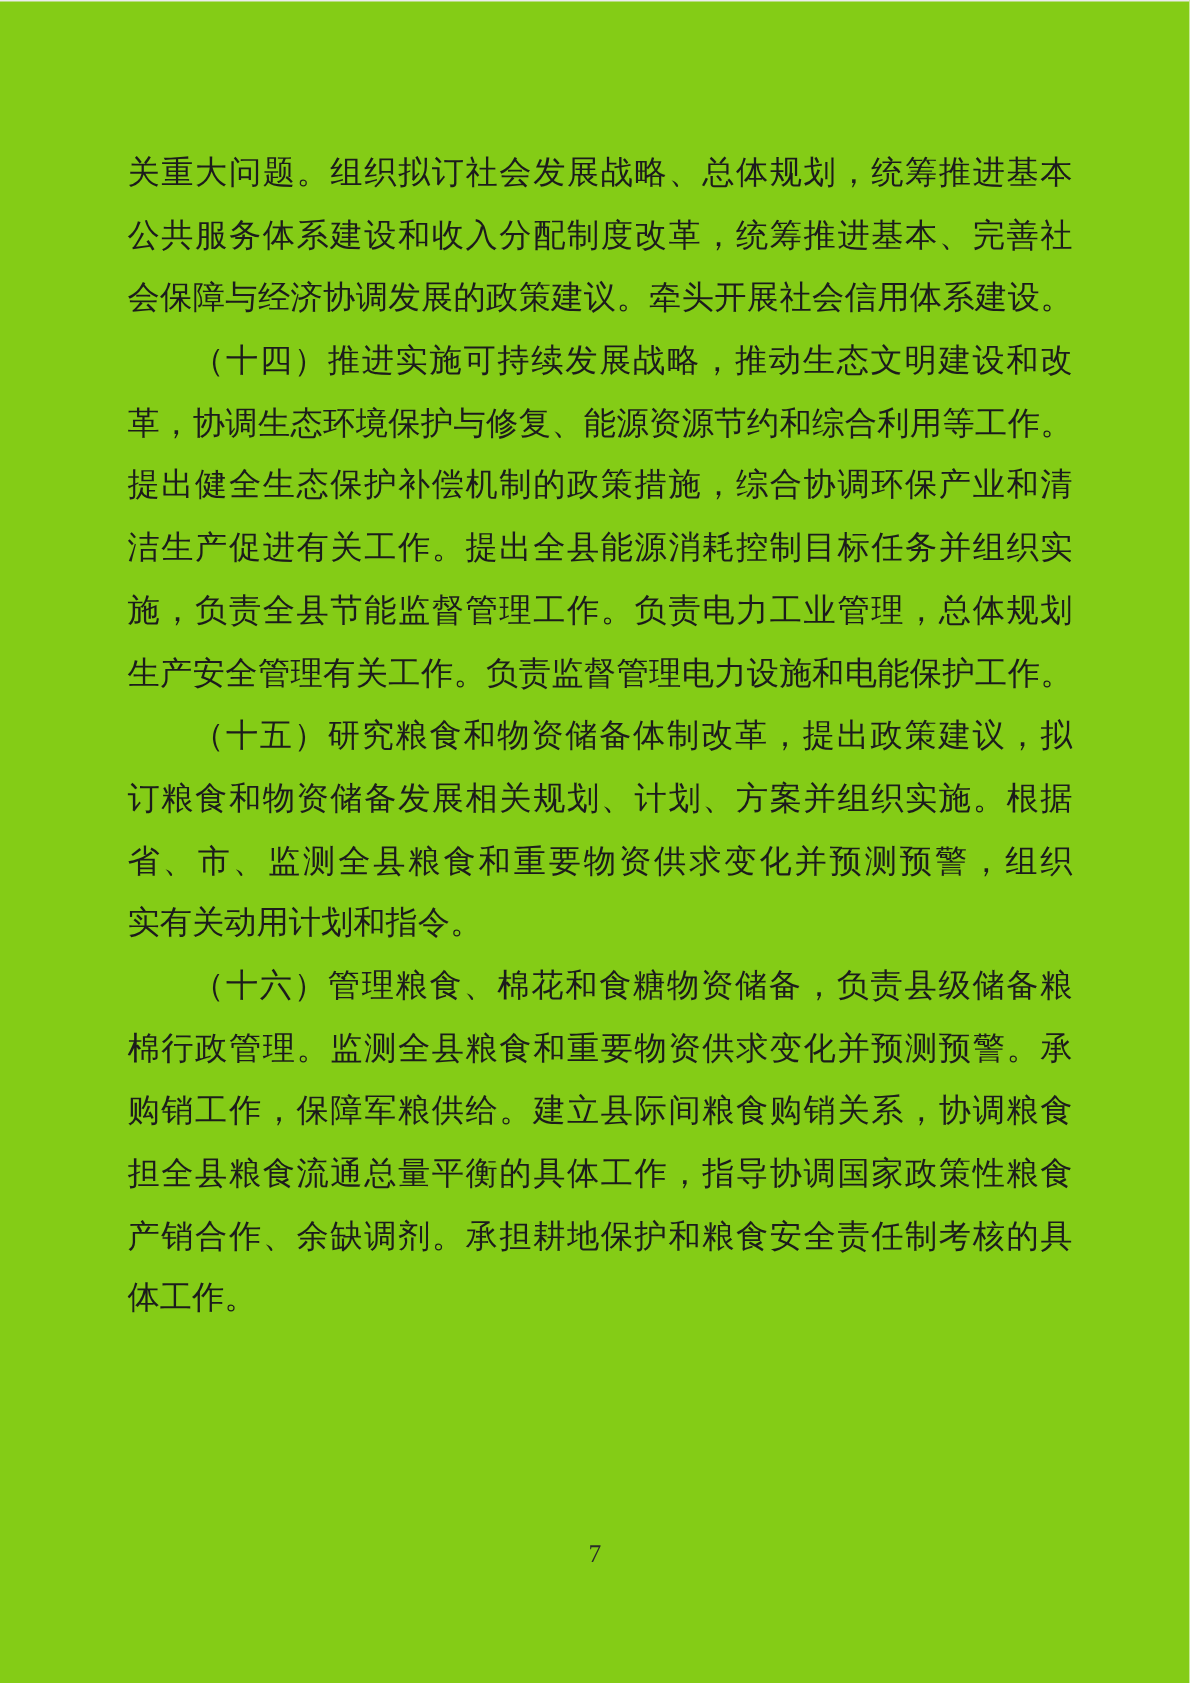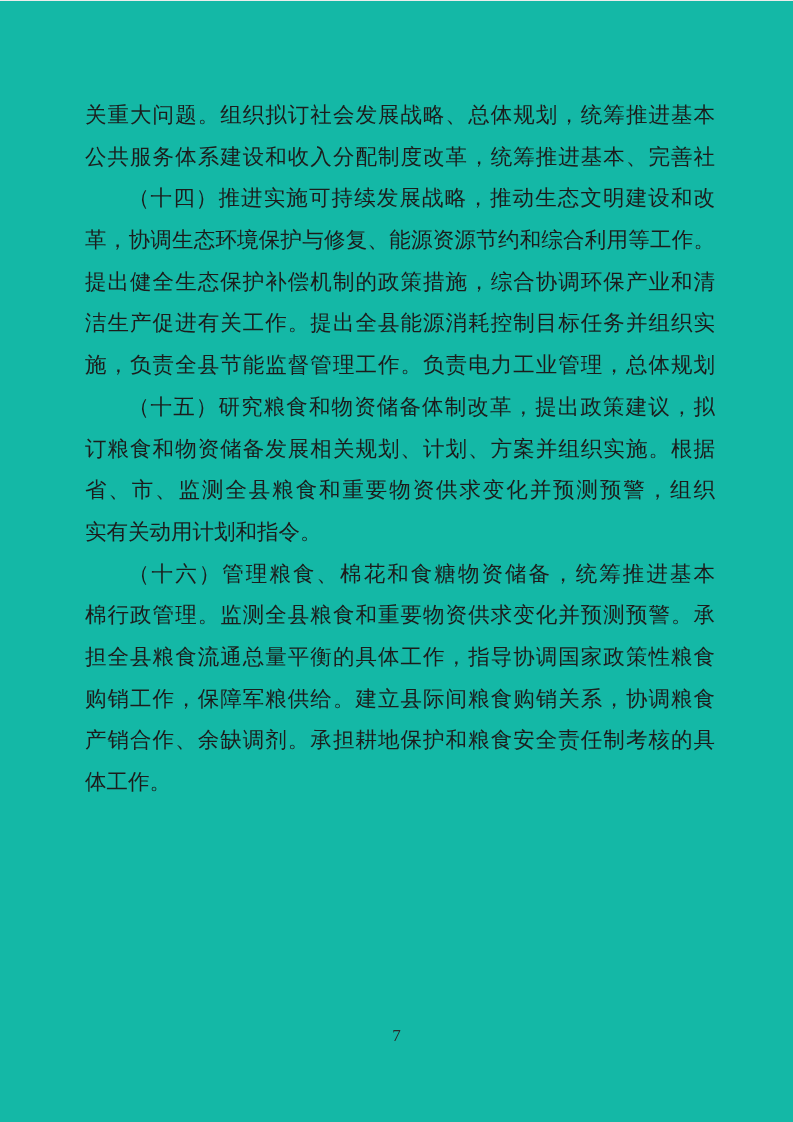--- a/index.html
+++ b/index.html
@@ -4,21 +4,21 @@
 <style>
   html, body {
     margin: 0;
     padding: 0;
     background: #ffffff;
   }
   .page {
     position: relative;
     width: 793px;
     height: 1122px;
-    background: #14b8a6;
+    background: #84cc16;
     overflow: hidden;
     border-top: 1px solid #ececec;
     font-family: "Liberation Serif", "DejaVu Serif", serif;
     color: #1c1c1c;
   }
   .text-block {
     position: absolute;
     left: 85px;
     top: 94px;
     width: 630px;
@@ -57,39 +57,41 @@
   }
 </style>
 </head>
 <body>
 
 <div class="page">
   <div class="text-block" id="text-block">
       <div class="paragraph">
         <div class="line">关重大问题。组织拟订社会发展战略、总体规划，统筹推进基本</div>
         <div class="line">公共服务体系建设和收入分配制度改革，统筹推进基本、完善社</div>
+        <div class="line">会保障与经济协调发展的政策建议。牵头开展社会信用体系建设。</div>
       </div>
       <div class="paragraph">
         <div class="line indent">（十四）推进实施可持续发展战略，推动生态文明建设和改</div>
         <div class="line">革，协调生态环境保护与修复、能源资源节约和综合利用等工作。</div>
         <div class="line">提出健全生态保护补偿机制的政策措施，综合协调环保产业和清</div>
         <div class="line">洁生产促进有关工作。提出全县能源消耗控制目标任务并组织实</div>
         <div class="line">施，负责全县节能监督管理工作。负责电力工业管理，总体规划</div>
+        <div class="line">生产安全管理有关工作。负责监督管理电力设施和电能保护工作。</div>
       </div>
       <div class="paragraph">
         <div class="line indent">（十五）研究粮食和物资储备体制改革，提出政策建议，拟</div>
         <div class="line">订粮食和物资储备发展相关规划、计划、方案并组织实施。根据</div>
         <div class="line">省、市、监测全县粮食和重要物资供求变化并预测预警，组织</div>
         <div class="line short-last">实有关动用计划和指令。</div>
       </div>
       <div class="paragraph">
-        <div class="line indent">（十六）管理粮食、棉花和食糖物资储备，统筹推进基本</div>
+        <div class="line indent">（十六）管理粮食、棉花和食糖物资储备，负责县级储备粮</div>
         <div class="line">棉行政管理。监测全县粮食和重要物资供求变化并预测预警。承</div>
+        <div class="line">购销工作，保障军粮供给。建立县际间粮食购销关系，协调粮食</div>
         <div class="line">担全县粮食流通总量平衡的具体工作，指导协调国家政策性粮食</div>
-        <div class="line">购销工作，保障军粮供给。建立县际间粮食购销关系，协调粮食</div>
         <div class="line">产销合作、余缺调剂。承担耕地保护和粮食安全责任制考核的具</div>
         <div class="line short-last">体工作。</div>
       </div>
     </div>
   <div class="page-footer">
     <span class="page-number">7</span>
   </div>
 </div>
 
 </body></html>

